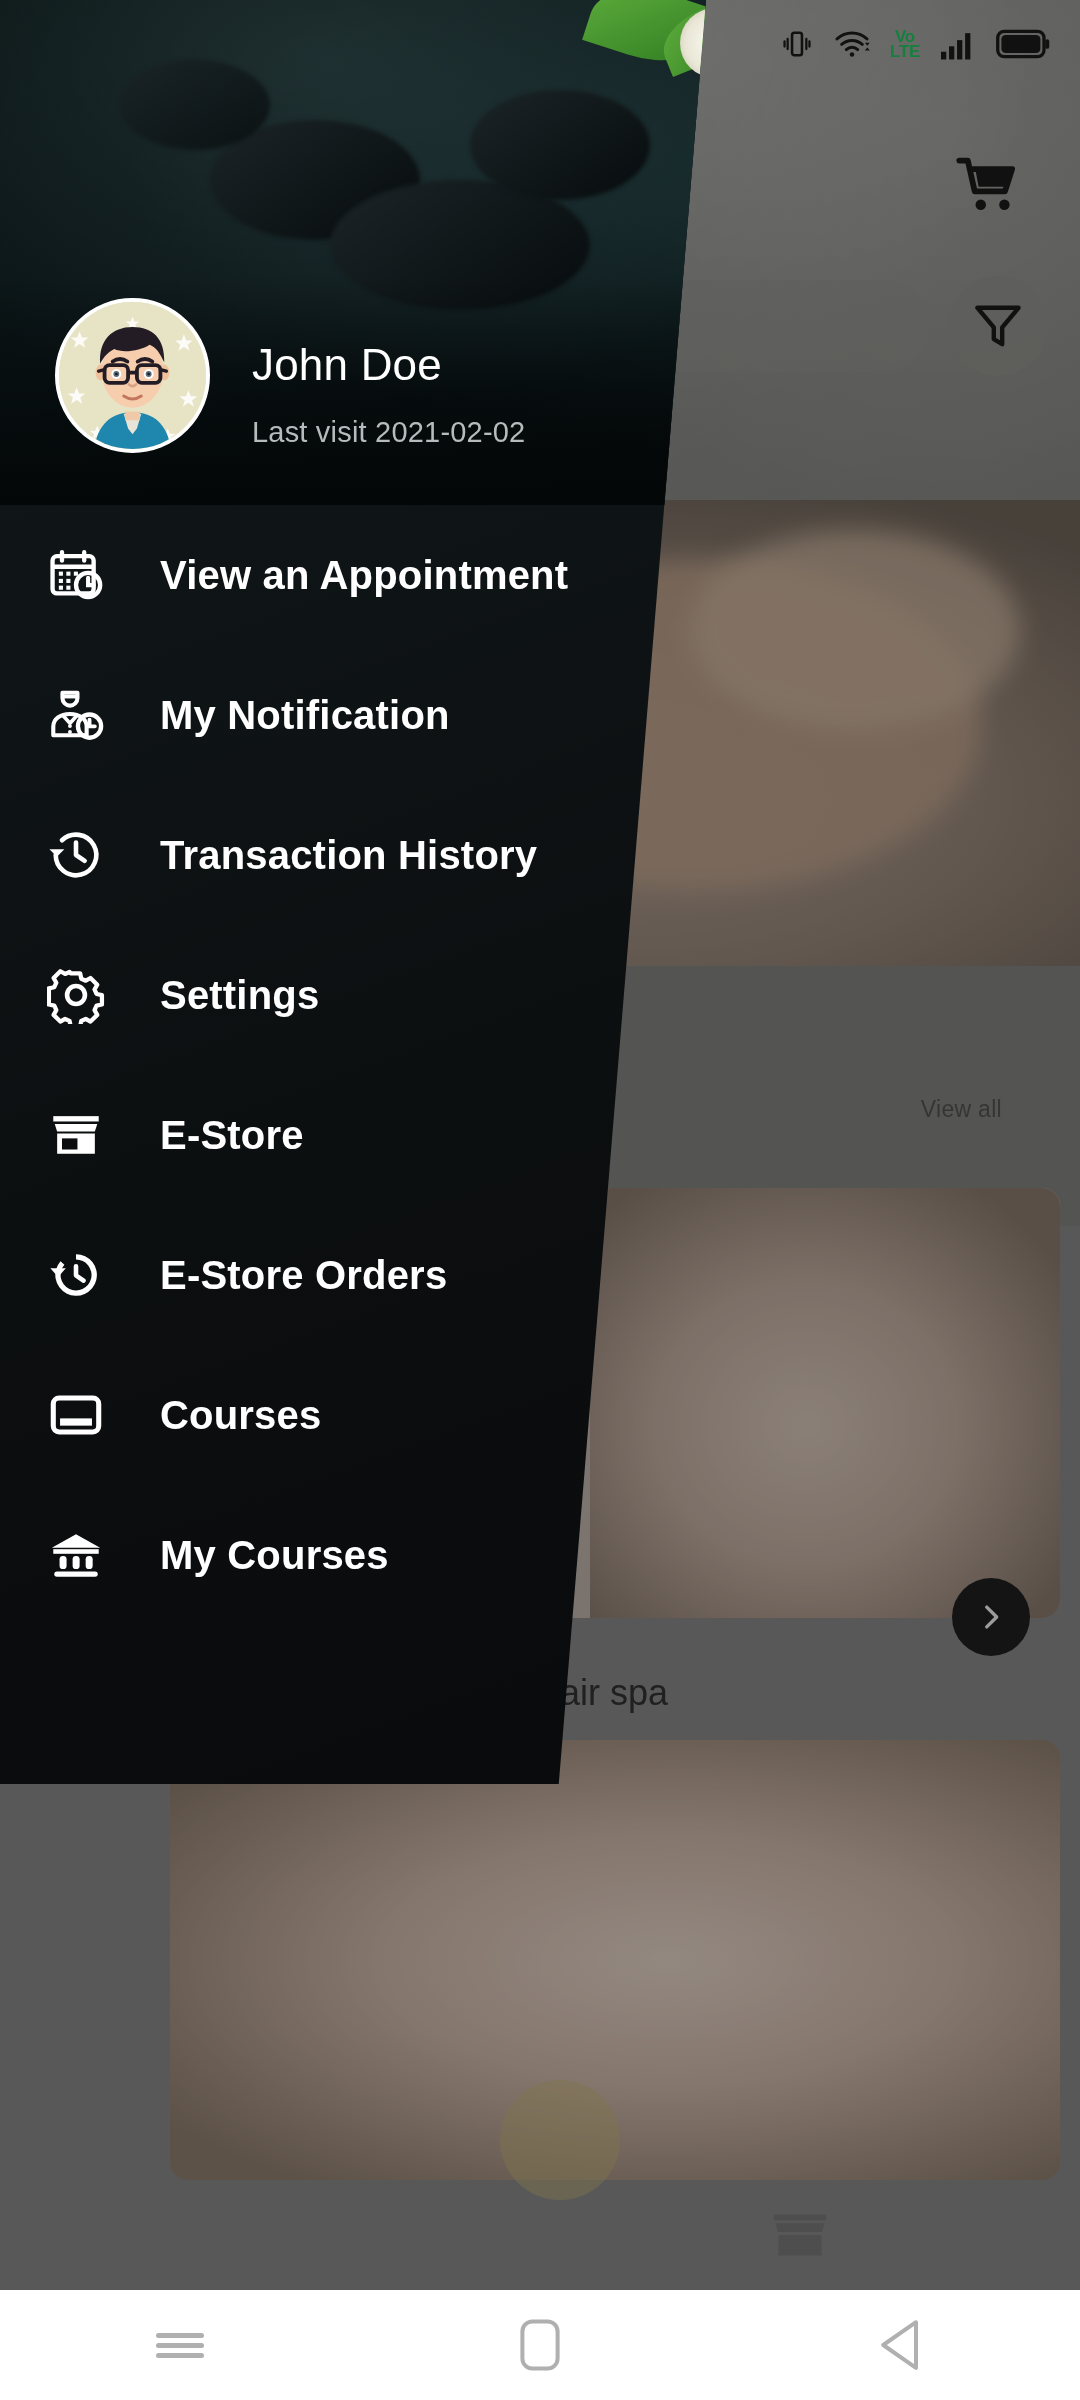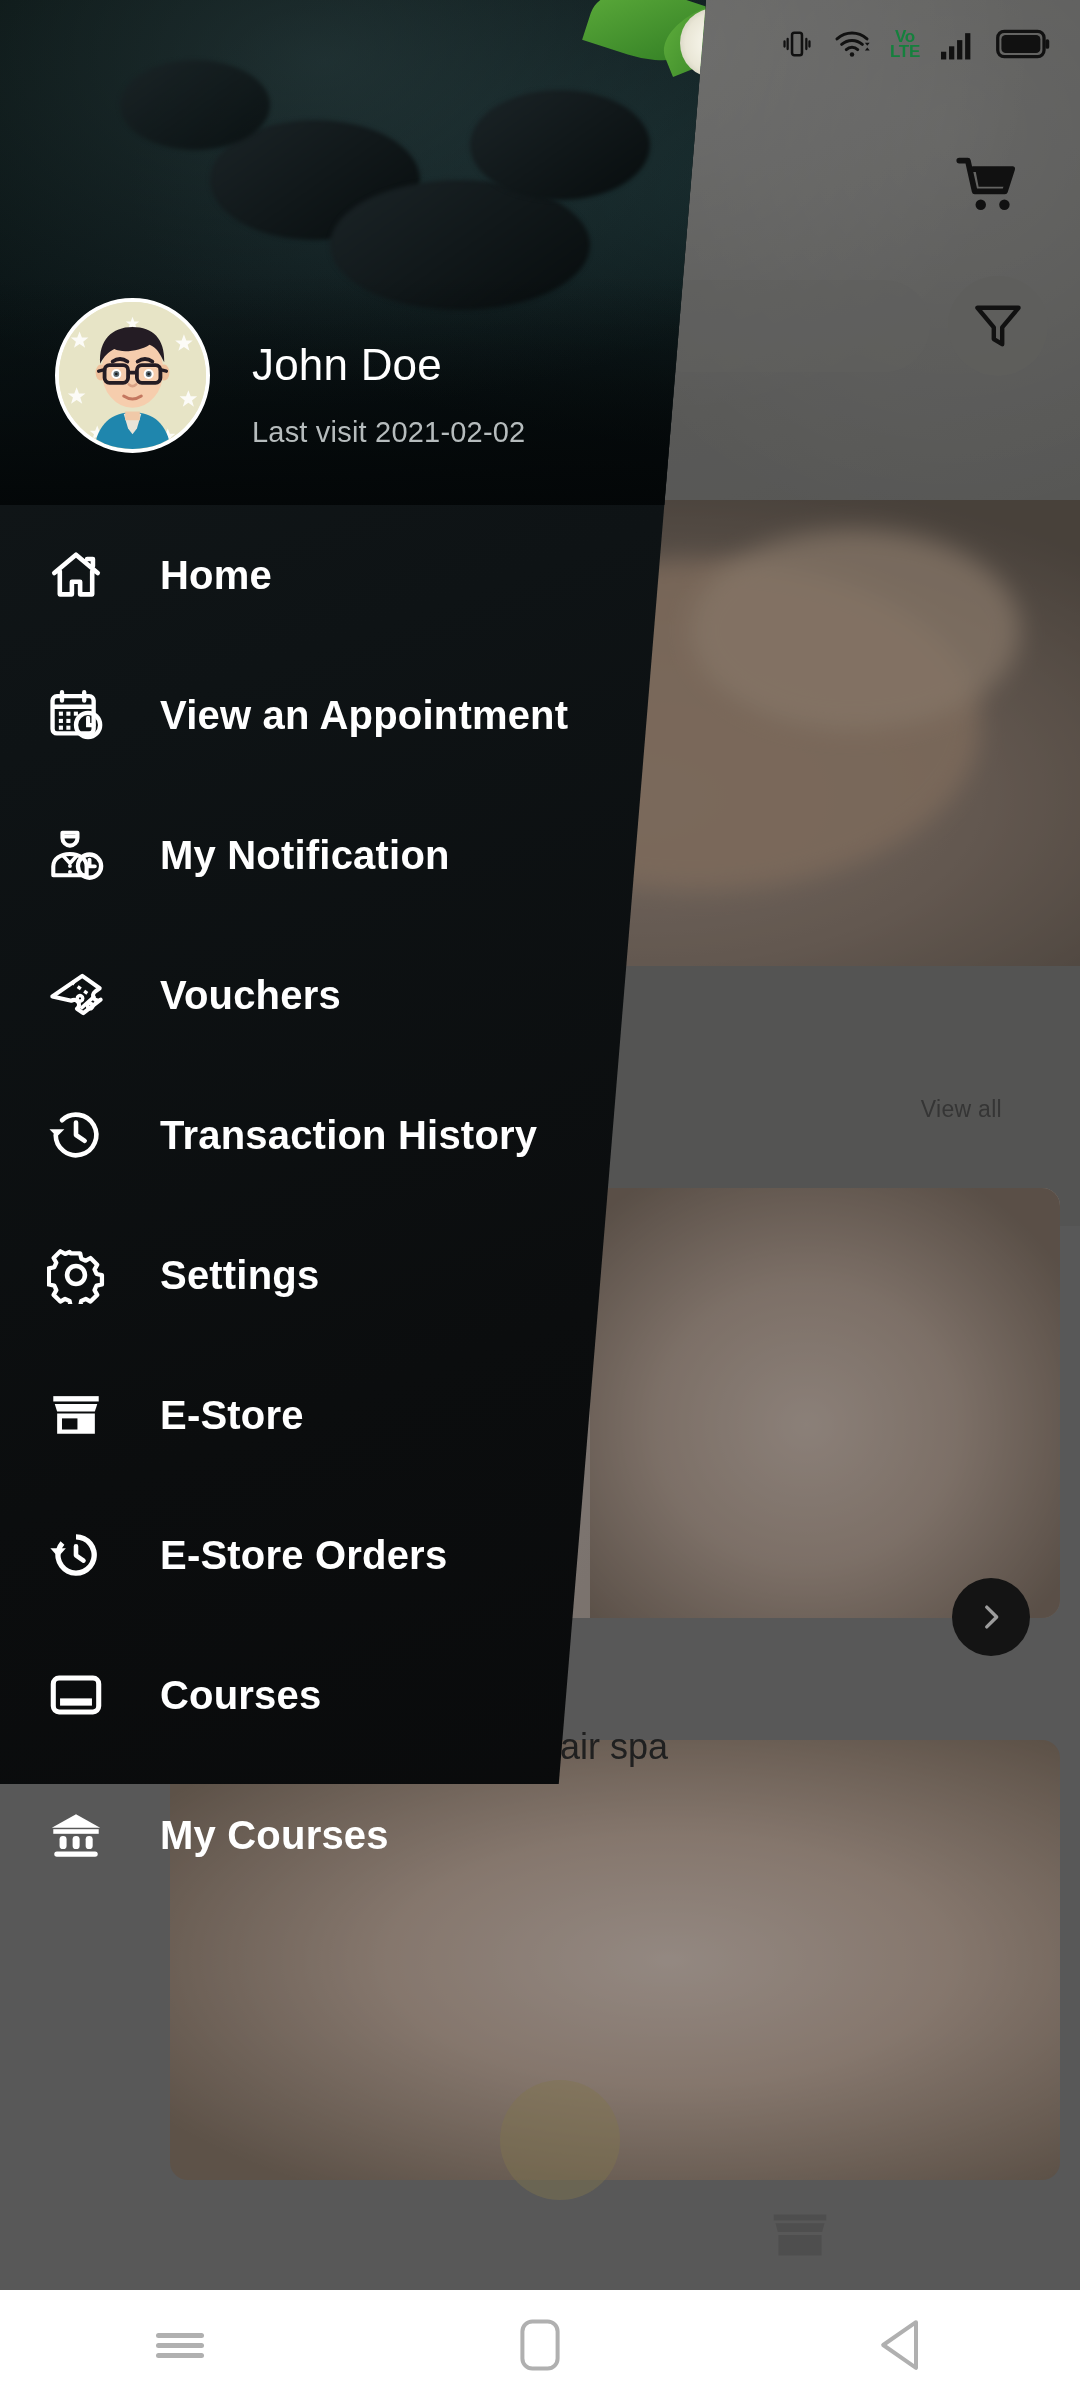--- a/index.html
+++ b/index.html
@@ -73,21 +73,21 @@
     background:
       radial-gradient(ellipse at 46% 55%, #e2cfc2 0%, #c9b3a4 42%, #8d7b6d 85%),
       linear-gradient(160deg,#cfc4bb,#9b8e82);
   }
   .caret-btn {
     position:absolute; left:952px; top:1578px; width:78px; height:78px;
     border-radius:50%; background:#151515; z-index:26;
     display:flex; align-items:center; justify-content:center;
   }
   .card-label {
-    position:absolute; left:560px; top:1726px; z-index:24;
+    position:absolute; left:560px; top:1672px; z-index:24;
     font-size:36px; color:#2a2a2a;
   }
   .card-facial {
     position:absolute; left:170px; top:1740px; width:890px; height:440px;
     border-radius:18px; overflow:hidden;
     background:
       radial-gradient(ellipse at 56% 50%, #f0ddd1 0%, #d8bfae 40%, #93806f 88%),
       linear-gradient(150deg,#cdbfb0,#8d8174);
   }
   .circle-ghost {
@@ -321,28 +321,20 @@
         <path d="M47.5 56q2.5 2.5 5 0" stroke="#d9a184" stroke-width="1.8" fill="none" stroke-linecap="round"></path>
         <path d="M44 64q6 4 12 0" stroke="#c4775f" stroke-width="2" fill="none" stroke-linecap="round"></path>
       </svg>
     </div>
 
     <div class="profile-name">John Doe</div>
     <div class="profile-sub">Last visit 2021-02-02</div>
 
     <div class="menu">
 
-      <div class="menu-item">
-        <div class="menu-icon">
-          <svg width="58" height="58" viewBox="0 0 24 24">
-            <path d="M3 11.2 12 3.6l9 7.6M5.3 10.4V20h5v-5.2h3.4V20h5v-9.6M16.6 5.4h2.4v3" fill="none" stroke="#fff" stroke-width="1.9" stroke-linecap="round" stroke-linejoin="round"></path>
-          </svg>
-        </div>
-        <div class="menu-label">Home</div>
-      </div>
 
       <div class="menu-item">
         <div class="menu-icon">
           <svg width="58" height="58" viewBox="0 0 24 24">
             <rect x="2.3" y="4.2" width="17" height="15.4" rx="1.8" fill="none" stroke="#fff" stroke-width="1.8"></rect>
             <path d="M2.3 8.6h17" stroke="#fff" stroke-width="1.8"></path>
             <path d="M6.2 2.6v3.4M15.4 2.6v3.4" stroke="#fff" stroke-width="1.8" stroke-linecap="round"></path>
             <g fill="#fff">
               <rect x="4.9" y="10.6" width="1.7" height="1.7"></rect>
                 <rect x="8" y="10.6" width="1.7" height="1.7"></rect>
@@ -370,31 +362,20 @@
                 <circle cx="9.5" cy="16.6" r=".8"></circle>
                 <circle cx="9.5" cy="19" r=".8"></circle>
               </g>
             <circle cx="17.6" cy="16.6" r="4.8" fill="none" stroke="#fff" stroke-width="1.8"></circle>
             <path d="M17.6 13.9v2.8h2.2" stroke="#fff" stroke-width="1.6" stroke-linecap="round" fill="none"></path>
           </svg>
         </div>
         <div class="menu-label">My Notification</div>
       </div>
 
-      <div class="menu-item">
-        <div class="menu-icon">
-          <svg width="58" height="58" viewBox="0 0 24 24">
-            <path d="M2.2 12.6 14.6 4.1l7.2 5.1-1.9 1.4a2 2 0 0 0 2.3 3.3l-7.2 5.6-2.6-1.8a2 2 0 0 0-2.3-3.3z" fill="none" stroke="#fff" stroke-width="1.7" stroke-linejoin="round"></path>
-            <path d="M10 6.6 17.6 12" stroke="#fff" stroke-width="1.4" stroke-dasharray="1.6 1.7"></path>
-            <path d="M14.8 13.4a1.15 1.15 0 1 1 0-.02zM19 16.6a1.15 1.15 0 1 1 0-.02z" fill="none" stroke="#fff" stroke-width="1.4"></path>
-            <path d="M14.4 17.2 19.4 12.8" stroke="#fff" stroke-width="1.5" stroke-linecap="round"></path>
-          </svg>
-        </div>
-        <div class="menu-label">Vouchers</div>
-      </div>
 
       <div class="menu-item">
         <div class="menu-icon">
           <svg width="58" height="58" viewBox="0 0 24 24">
             <path d="M3.6 12a8.4 8.4 0 1 0 2.6-6.1" fill="none" stroke="#fff" stroke-width="1.9" stroke-linecap="round"></path>
             <path d="M1 9.6l3.1 3.1 3.1-3.1z" fill="#fff"></path>
             <path d="M12 6.8V12l3.6 2.4" fill="none" stroke="#fff" stroke-width="1.9" stroke-linecap="round" stroke-linejoin="round"></path>
           </svg>
         </div>
         <div class="menu-label">Transaction History</div>

